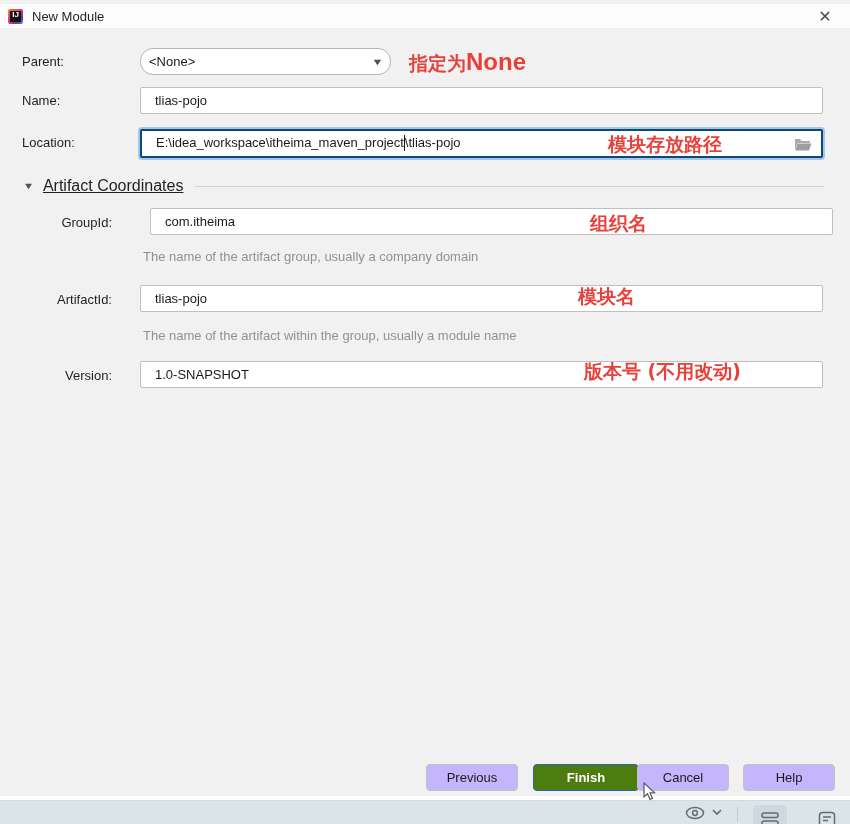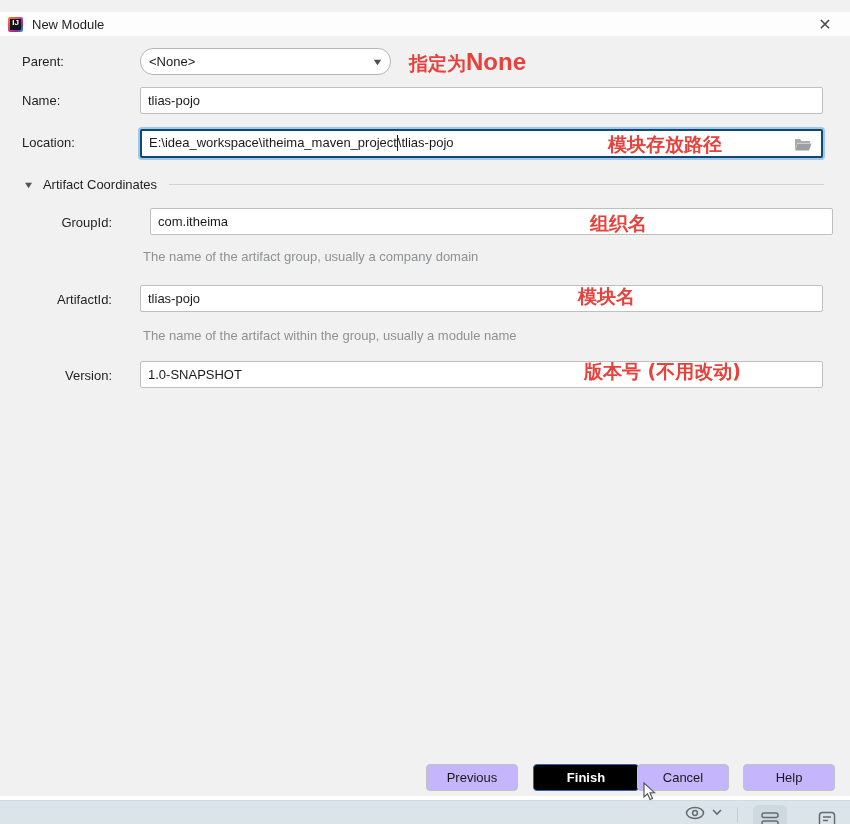--- a/index.html
+++ b/index.html
@@ -7,21 +7,21 @@
     width: 850px; height: 824px;
     font-family: "Liberation Sans", "DejaVu Sans", sans-serif;
     background: #ffffff; overflow: hidden; position: relative;
   }
   .dialog {
     position: absolute; left: 0; top: 0; width: 850px; height: 796px;
     background: #f1f1f1;
   }
   
   .titlebar {
-    position: absolute; left: 0; top: 12px; width: 100%; height: 24px;
+    position: absolute; left: 0; top: 4px; width: 100%; height: 24px;
     background: #fdfdfd; display: flex; align-items: center; padding: 0 8px;
   }
   .app-icon {
     width: 15px; height: 15px; border-radius: 2px; margin-right: 9px;
     background: linear-gradient(135deg, #fc801d 0%, #e0447c 40%, #9124a7 75%, #07b3f2 100%);
     position: relative; flex: 0 0 auto;
   }
   .app-icon::after {
     content: ""; position: absolute; left: 2px; top: 2px; right: 2px; bottom: 2px;
     background: #15131a;
@@ -39,21 +39,21 @@
   }
   
   .row-label {
     position: absolute; font-size: 13px; color: #1f1f1f;
   }
   .row-label.right { width: 112px; text-align: right; left: 0; }
   .field {
     position: absolute; left: 140px; width: 683px; height: 27px;
     background: #ffffff; border: 1px solid #bfbfbf; border-radius: 2px;
     font-size: 13px; color: #1a1a1a; display: flex; align-items: center;
-    padding: 0 7px;
+    padding: 0 14px;
   }
   .field.focused {
     border: 2px solid #0c4a6e;
     box-shadow: 0 0 0 2px #a2c6ef;
     height: 29px;
   }
   .combo {
     position: absolute; left: 140px; width: 251px; height: 27px;
     background: #ffffff; border: 1px solid #b5b5b5; border-radius: 13px;
     font-size: 13px; color: #1a1a1a; display: flex; align-items: center;
@@ -75,34 +75,34 @@
     font-family: Liberation Sans, sans-serif; font-weight: bold; font-size: 24px;
   }
   .hint {
     position: absolute; left: 143px; font-size: 13px; color: #8f9193;
   }
   
   .section-header {
     position: absolute; left: 24px; right: 26px; display: flex; align-items: center;
   }
   .section-arrow { font-size: 9px; color: #535353; margin-right: 10px; transform: scaleX(1.3); }
-  .section-title { font-size: 13px; color: #1f1f1f; white-space: nowrap; }
+  .section-title { font-size: 16px; color: #1f1f1f; white-space: nowrap; text-decoration: underline; }
   .section-line { flex: 1; height: 1px; background: #d2d2d2; margin-left: 12px; }
   
   .folder-icon { position: absolute; right: 9px; top: 6px; }
   
   .btn {
     position: absolute; top: 764px; height: 27px; width: 92px;
     background: #c4b5fd; border: 1px solid #c2c2c2; border-radius: 4px;
     font-size: 13px; color: #1a1a1a; display: flex; align-items: center;
     justify-content: center; cursor: pointer;
     font-family: "Liberation Sans", sans-serif;
   }
   .btn.primary {
-    background: #000000; border-color: #3064ad; color: #ffffff; font-weight: bold;
+    background: #4d7c0f; border-color: #3064ad; color: #ffffff; font-weight: bold;
     width: 106px;
   }
   
   .status-strip {
     position: absolute; left: 0; top: 800px; width: 850px; height: 24px;
     background: #dbe5e9; border-top: 1px solid #cfdbe0; overflow: hidden;
   }
   .strip-item { position: absolute; display: flex; align-items: center; }
   .strip-sep {
     position: absolute; left: 737px; top: 6px; width: 1px; height: 15px;

